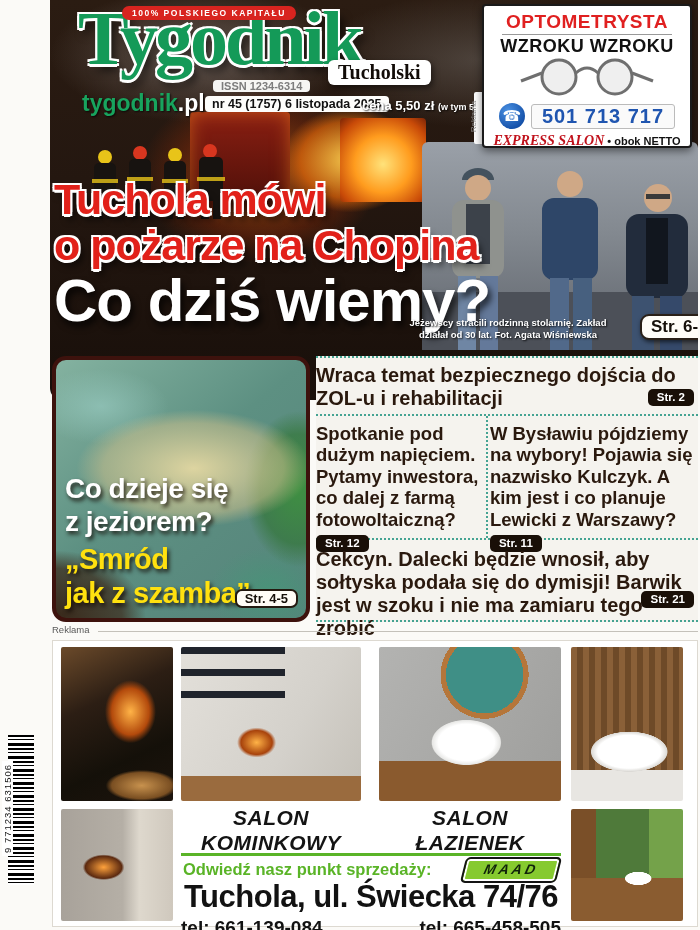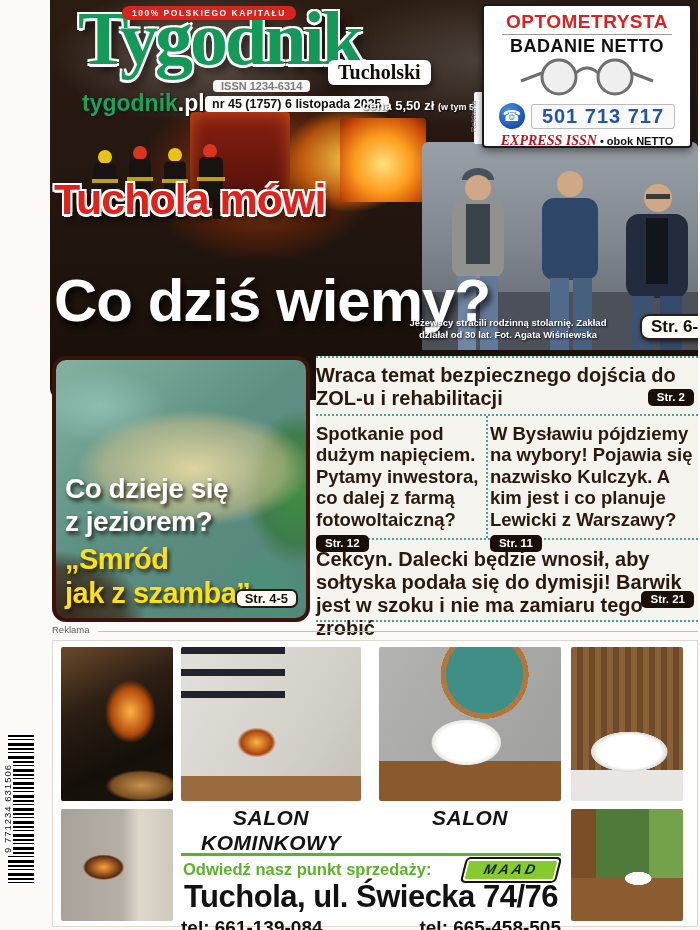--- a/index.html
+++ b/index.html
@@ -232,38 +232,39 @@
     <div class="abs issn-box">ISSN 1234-6314</div>
     <div class="abs issue-box">nr 45 (1757) 6 listopada 2025</div>
     <div class="abs price"><span>cena 5,50 zł </span><small>(w tym 5% VAT)</small></div>
 
     <div class="abs reklama-vert">
       <span>Reklama</span>
     </div>
     <div class="abs optad">
       <div class="opt-title">OPTOMETRYSTA</div>
       <div class="opt-div"></div>
-      <div class="opt-sub">BADANIE NETTO</div>
+      <div class="opt-sub">WZROKU WZROKU</div>
       <svg width="160" height="42" style="margin-top:-2px;">
         <g stroke="#6f6f6f" stroke-width="3" fill="rgba(190,190,190,0.25)">
           <circle cx="52" cy="22" r="17"></circle>
             <circle cx="108" cy="22" r="17"></circle>
           <path d="M69 18 Q80 8 91 18" fill="none"></path>
           <path d="M35 18 L14 26" fill="none"></path>
             <path d="M125 18 L146 26" fill="none"></path>
         </g>
       </svg>
       <div class="opt-phone-row">
         <div class="phone-circle">☎</div>
         <div class="opt-phone">501 713 717</div>
       </div>
-      <div class="opt-bottom"><span class="opt-brand">EXPRESS ISSN</span><span class="opt-note"> • obok NETTO</span></div>
+      <div class="opt-bottom"><span class="opt-brand">EXPRESS SALON</span><span class="opt-note"> • obok NETTO</span></div>
     </div>
 
     <div class="abs head-red">Tuchola mówi</div>
+    <div class="abs head-red head-red2">o pożarze na Chopina</div>
     <div class="abs head-white">Co dziś wiemy?</div>
     <div class="abs caption">
       <div>Jeżewscy stracili rodzinną stolarnię. Zakład</div>
       <div>działał od 30 lat. Fot. Agata Wiśniewska</div>
     </div>
     <div class="abs pageref-big ref67">Str. 6-7</div>
   </div>
 
   <div class="abs lake">
     <div class="lake-t lake-w" style="top:115px;">Co dzieje się</div>
@@ -304,20 +305,21 @@
     <div class="ph phD"></div>
     <div class="ph phE"></div>
     <div class="ph phF"></div>
 
     <div class="salon salon1">
       <div>SALON</div>
       <div>KOMINKOWY</div>
     </div>
     <div class="salon salon2">
       <div>SALON</div>
+      <div>ŁAZIENEK</div>
     </div>
     <div class="green-line"></div>
     <div class="visit">Odwiedź nasz punkt sprzedaży:</div>
     <div class="maad"><span>MAAD</span></div>
     <div class="address">Tuchola, ul. Świecka 74/76</div>
     <div class="tels">
       <span>tel: 661-139-084</span>
       <span>tel: 665-458-505</span>
     </div>
   </div>

